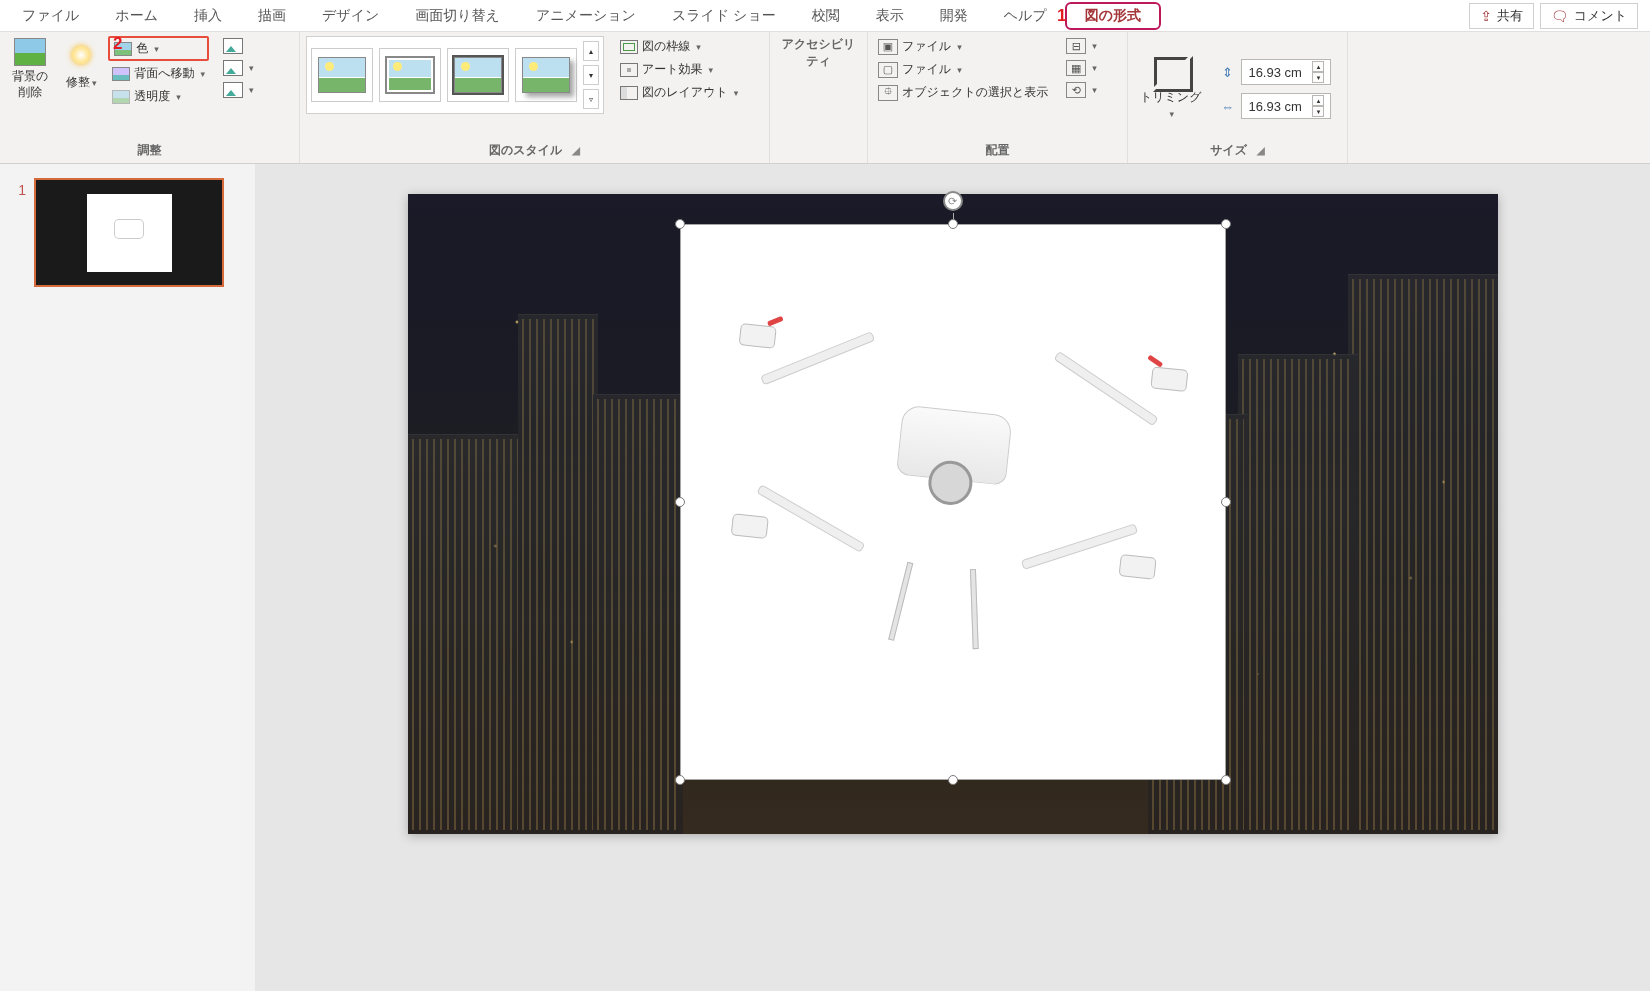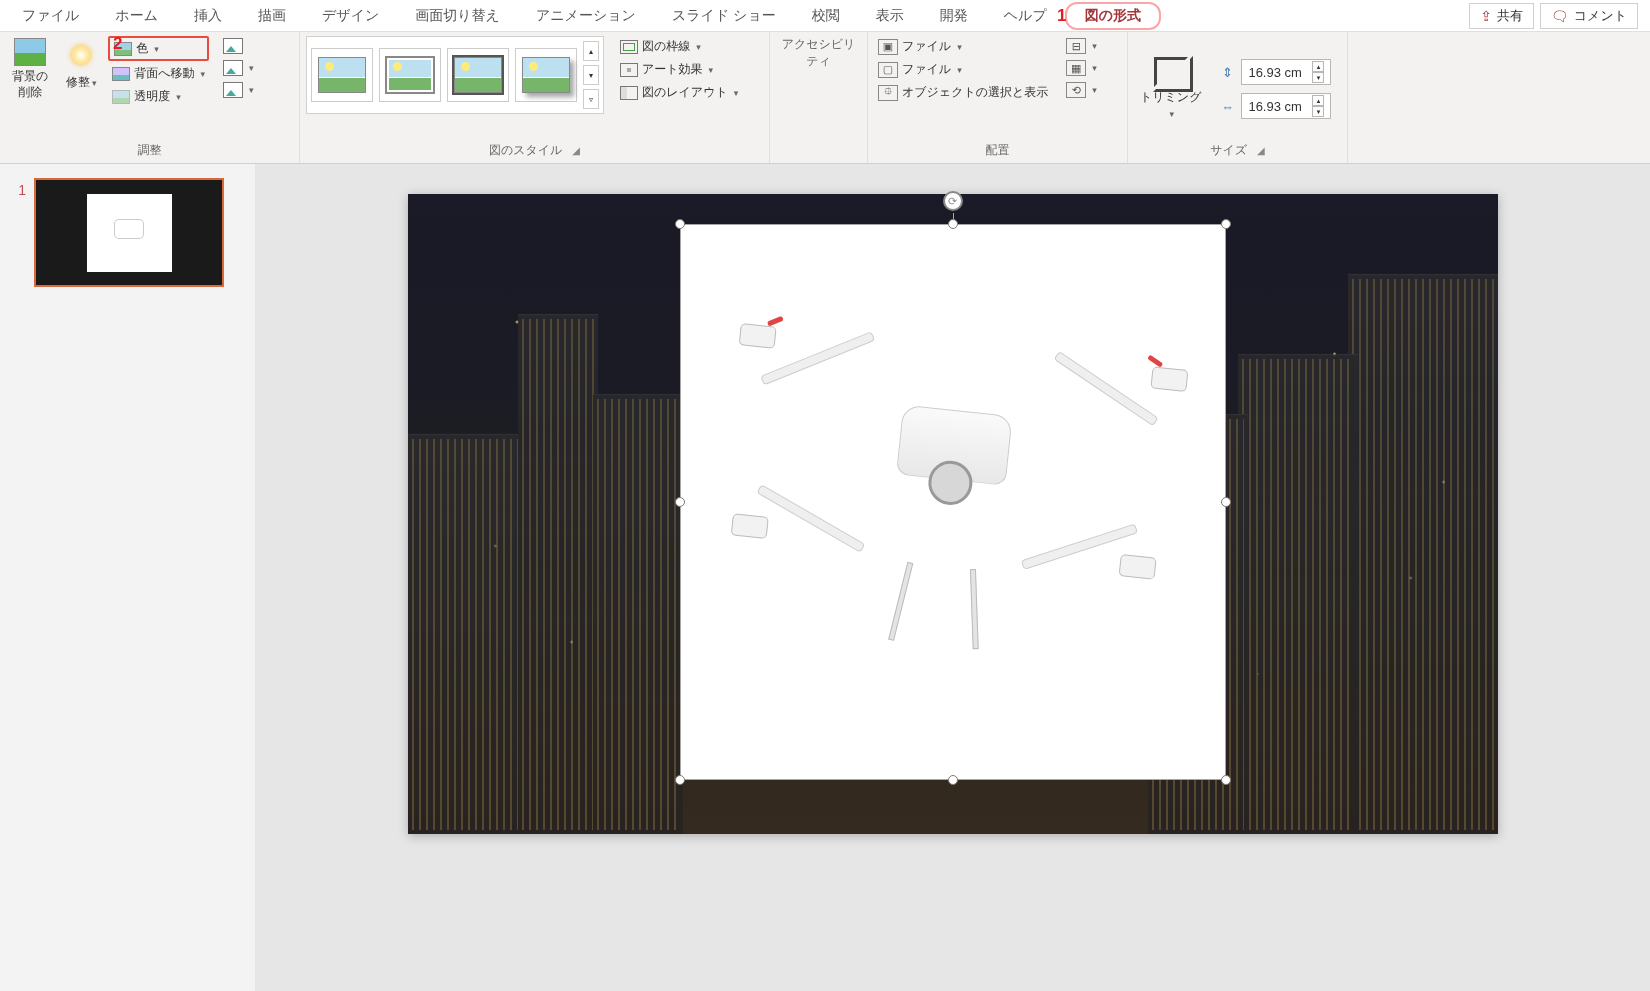--- a/index.html
+++ b/index.html
@@ -2,31 +2,31 @@
 <html><head>
 <meta charset="utf-8">
 <style>
 * { margin:0; padding:0; box-sizing:border-box; font-family:"Yu Gothic UI","Meiryo",sans-serif; }
 body { background:#f3f3f3; width:1650px; height:991px; overflow:hidden; font-size:13px; color:#333; position:relative; }
 
 
 .tabs { display:flex; align-items:center; height:32px; padding:0 4px; background:#fff; border-bottom:1px solid #e1dfdd; position:relative; }
 .tab { padding:3px 18px; cursor:pointer; font-size:14px; color:#555; }
 .tab.active { color:#a4373a; font-weight:600; border-bottom:3px solid #a4373a; }
-.tab.hl { border:2px solid #fca5a5; border-radius:12px; }
+.tab.hl { border:2px solid #be185d; border-radius:6px; }
 .red-num { position:absolute; color:#e31c23; font-weight:700; font-size:17px; z-index:10; }
 .right-btns { margin-left:auto; display:flex; gap:6px; padding-right:8px; }
 .rbtn { border:1px solid #d2d0ce; background:#fff; padding:3px 10px; display:flex; align-items:center; gap:5px; font-size:13px; cursor:pointer; }
 .rbtn .ic { color:#a4373a; font-size:14px; }
 
 
 .ribbon { display:flex; background:#f3f2f1; height:132px; border-bottom:1px solid #d2d0ce; }
 .group { display:flex; flex-direction:column; justify-content:space-between; border-right:1px solid #e1dfdd; padding:4px 6px 2px; }
 .group-body { display:flex; align-items:flex-start; gap:4px; flex:1; }
-.group-label { text-align:center; font-size:12px; color:#666; padding-bottom:2px; display:flex; justify-content:center; align-items:center; gap:6px; }
+.group-label { text-align:center; font-size:12px; color:#666; padding-bottom:2px; display:flex; justify-content:center; align-items:center; gap:6px;font-weight:bold; }
 .dl { font-size:10px; color:#888; cursor:pointer; margin-left:4px; }
 .vbtn { display:flex; flex-direction:column; align-items:center; gap:3px; padding:2px 6px; cursor:pointer; }
 .vbtn .lbl { font-size:12px; text-align:center; line-height:1.3; }
 .hitem { display:flex; align-items:center; gap:4px; padding:2px 4px; cursor:pointer; font-size:12px; white-space:nowrap; }
 .hitem.hl { border:2px solid #e74c3c; border-radius:2px; }
 .caret { font-size:9px; color:#666; margin-left:2px; }
 .col { display:flex; flex-direction:column; gap:2px; }
 
 
 .ic-sq { width:32px; height:28px; background:linear-gradient(#8ec9e8,#8ec9e8 55%,#5fb144 55%); border:1px solid #888; position:relative; }

